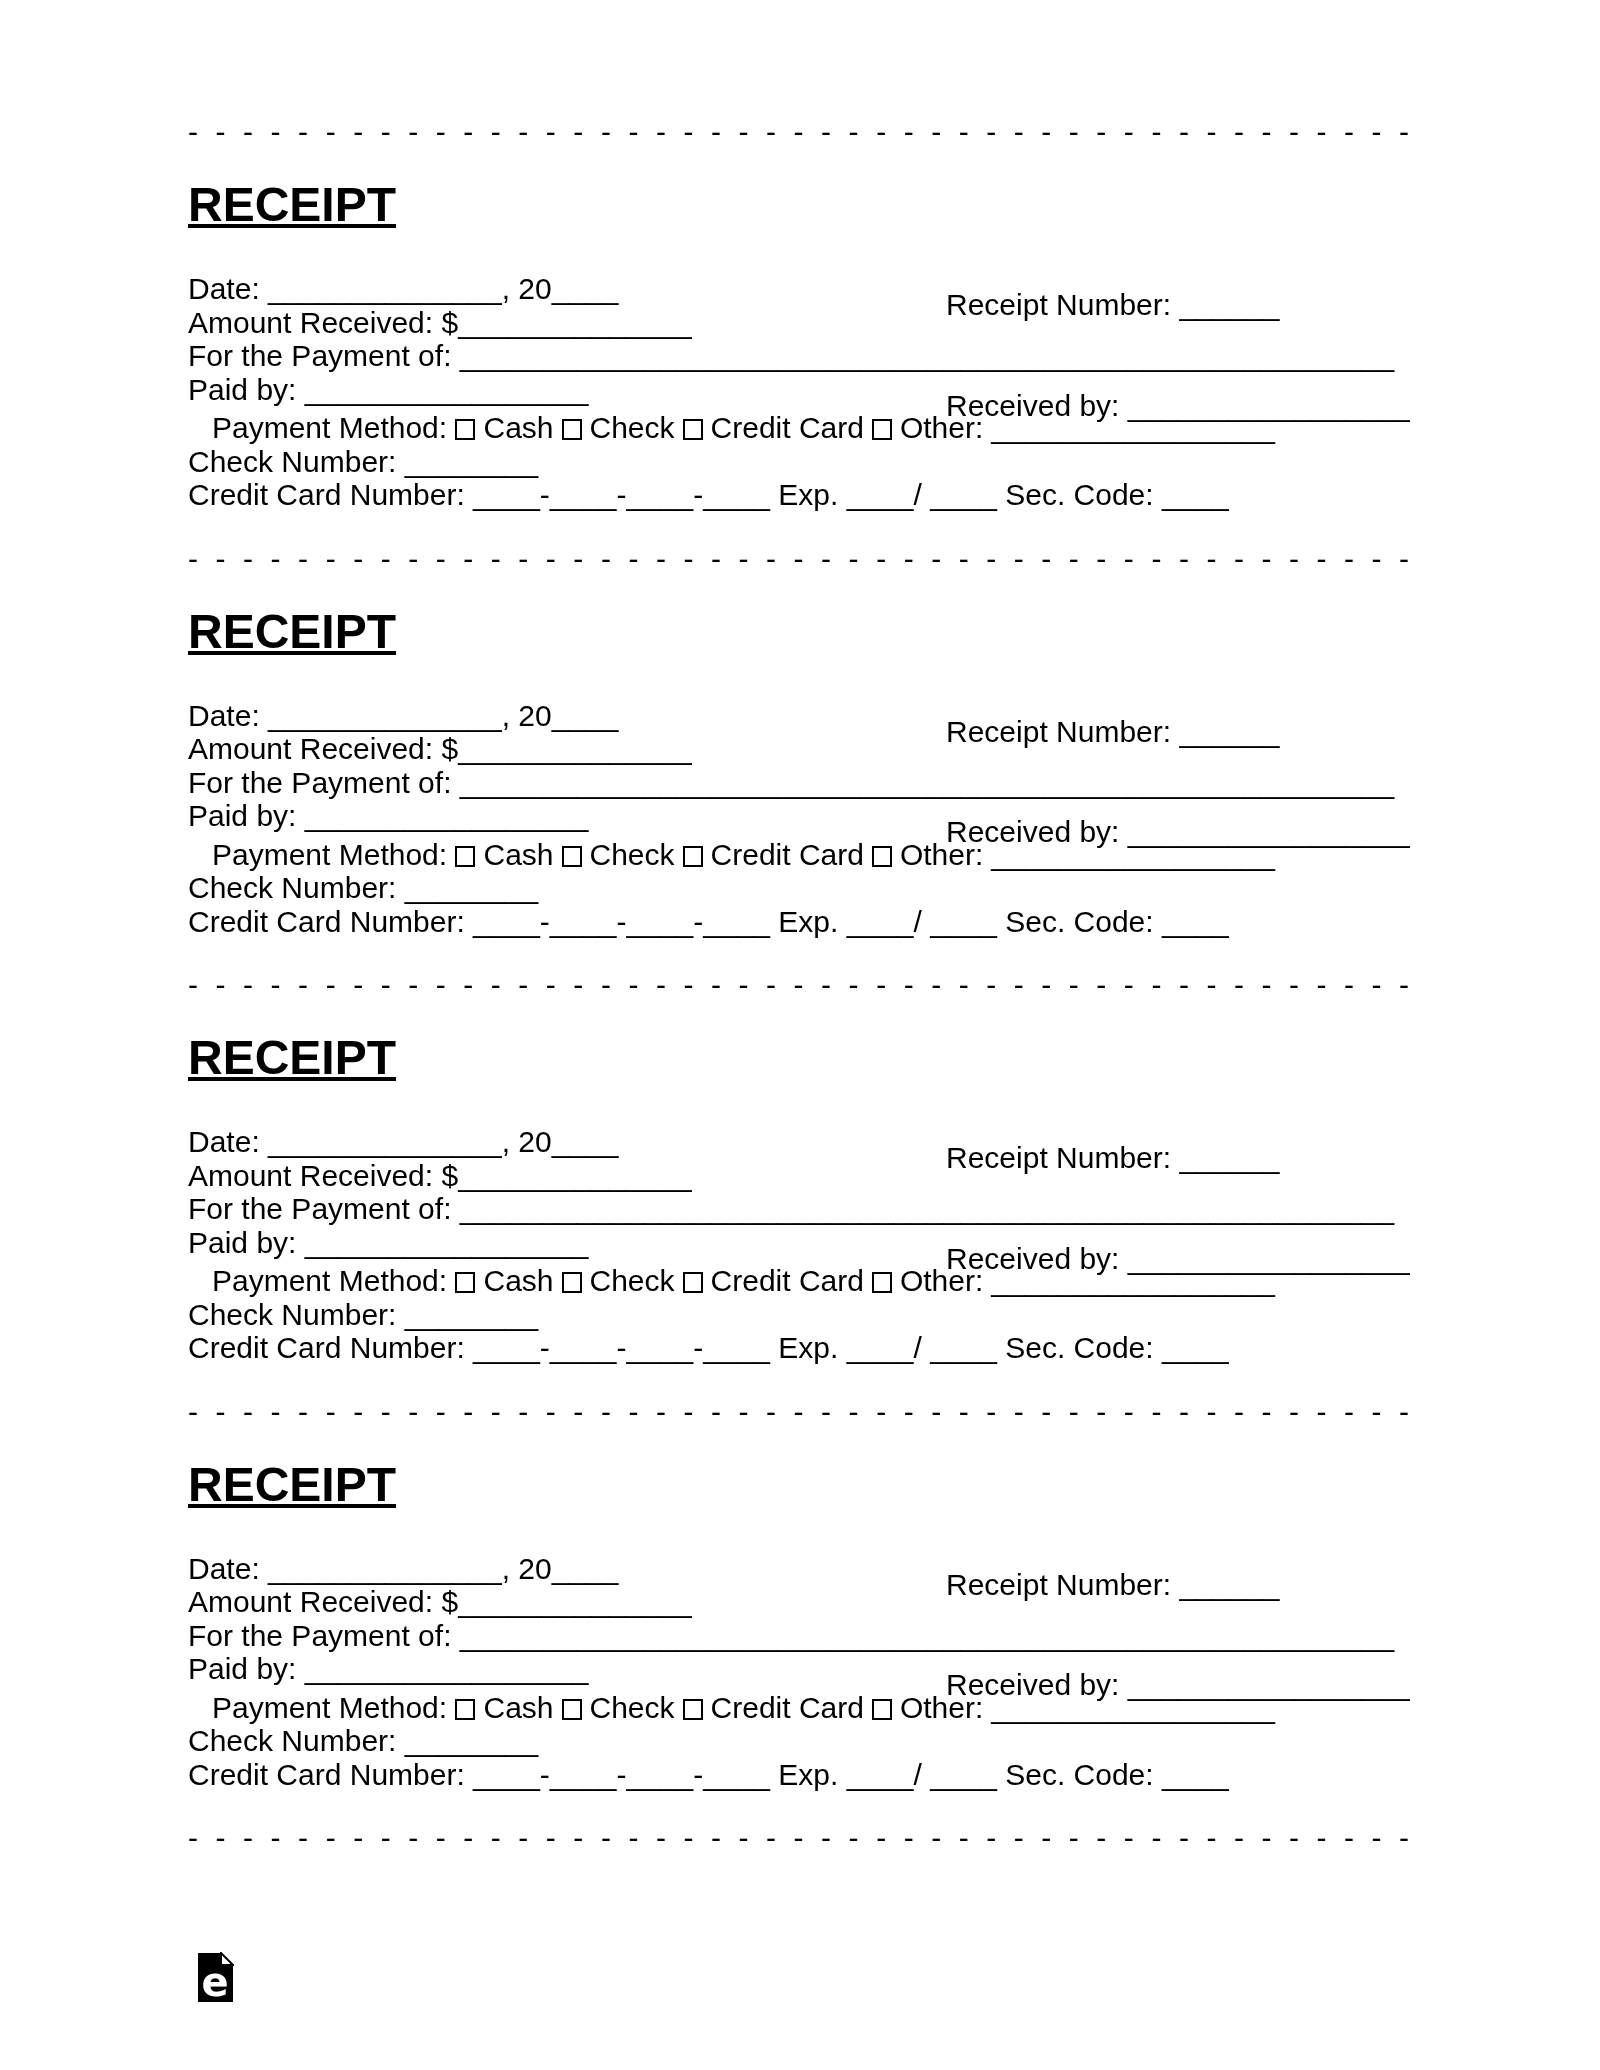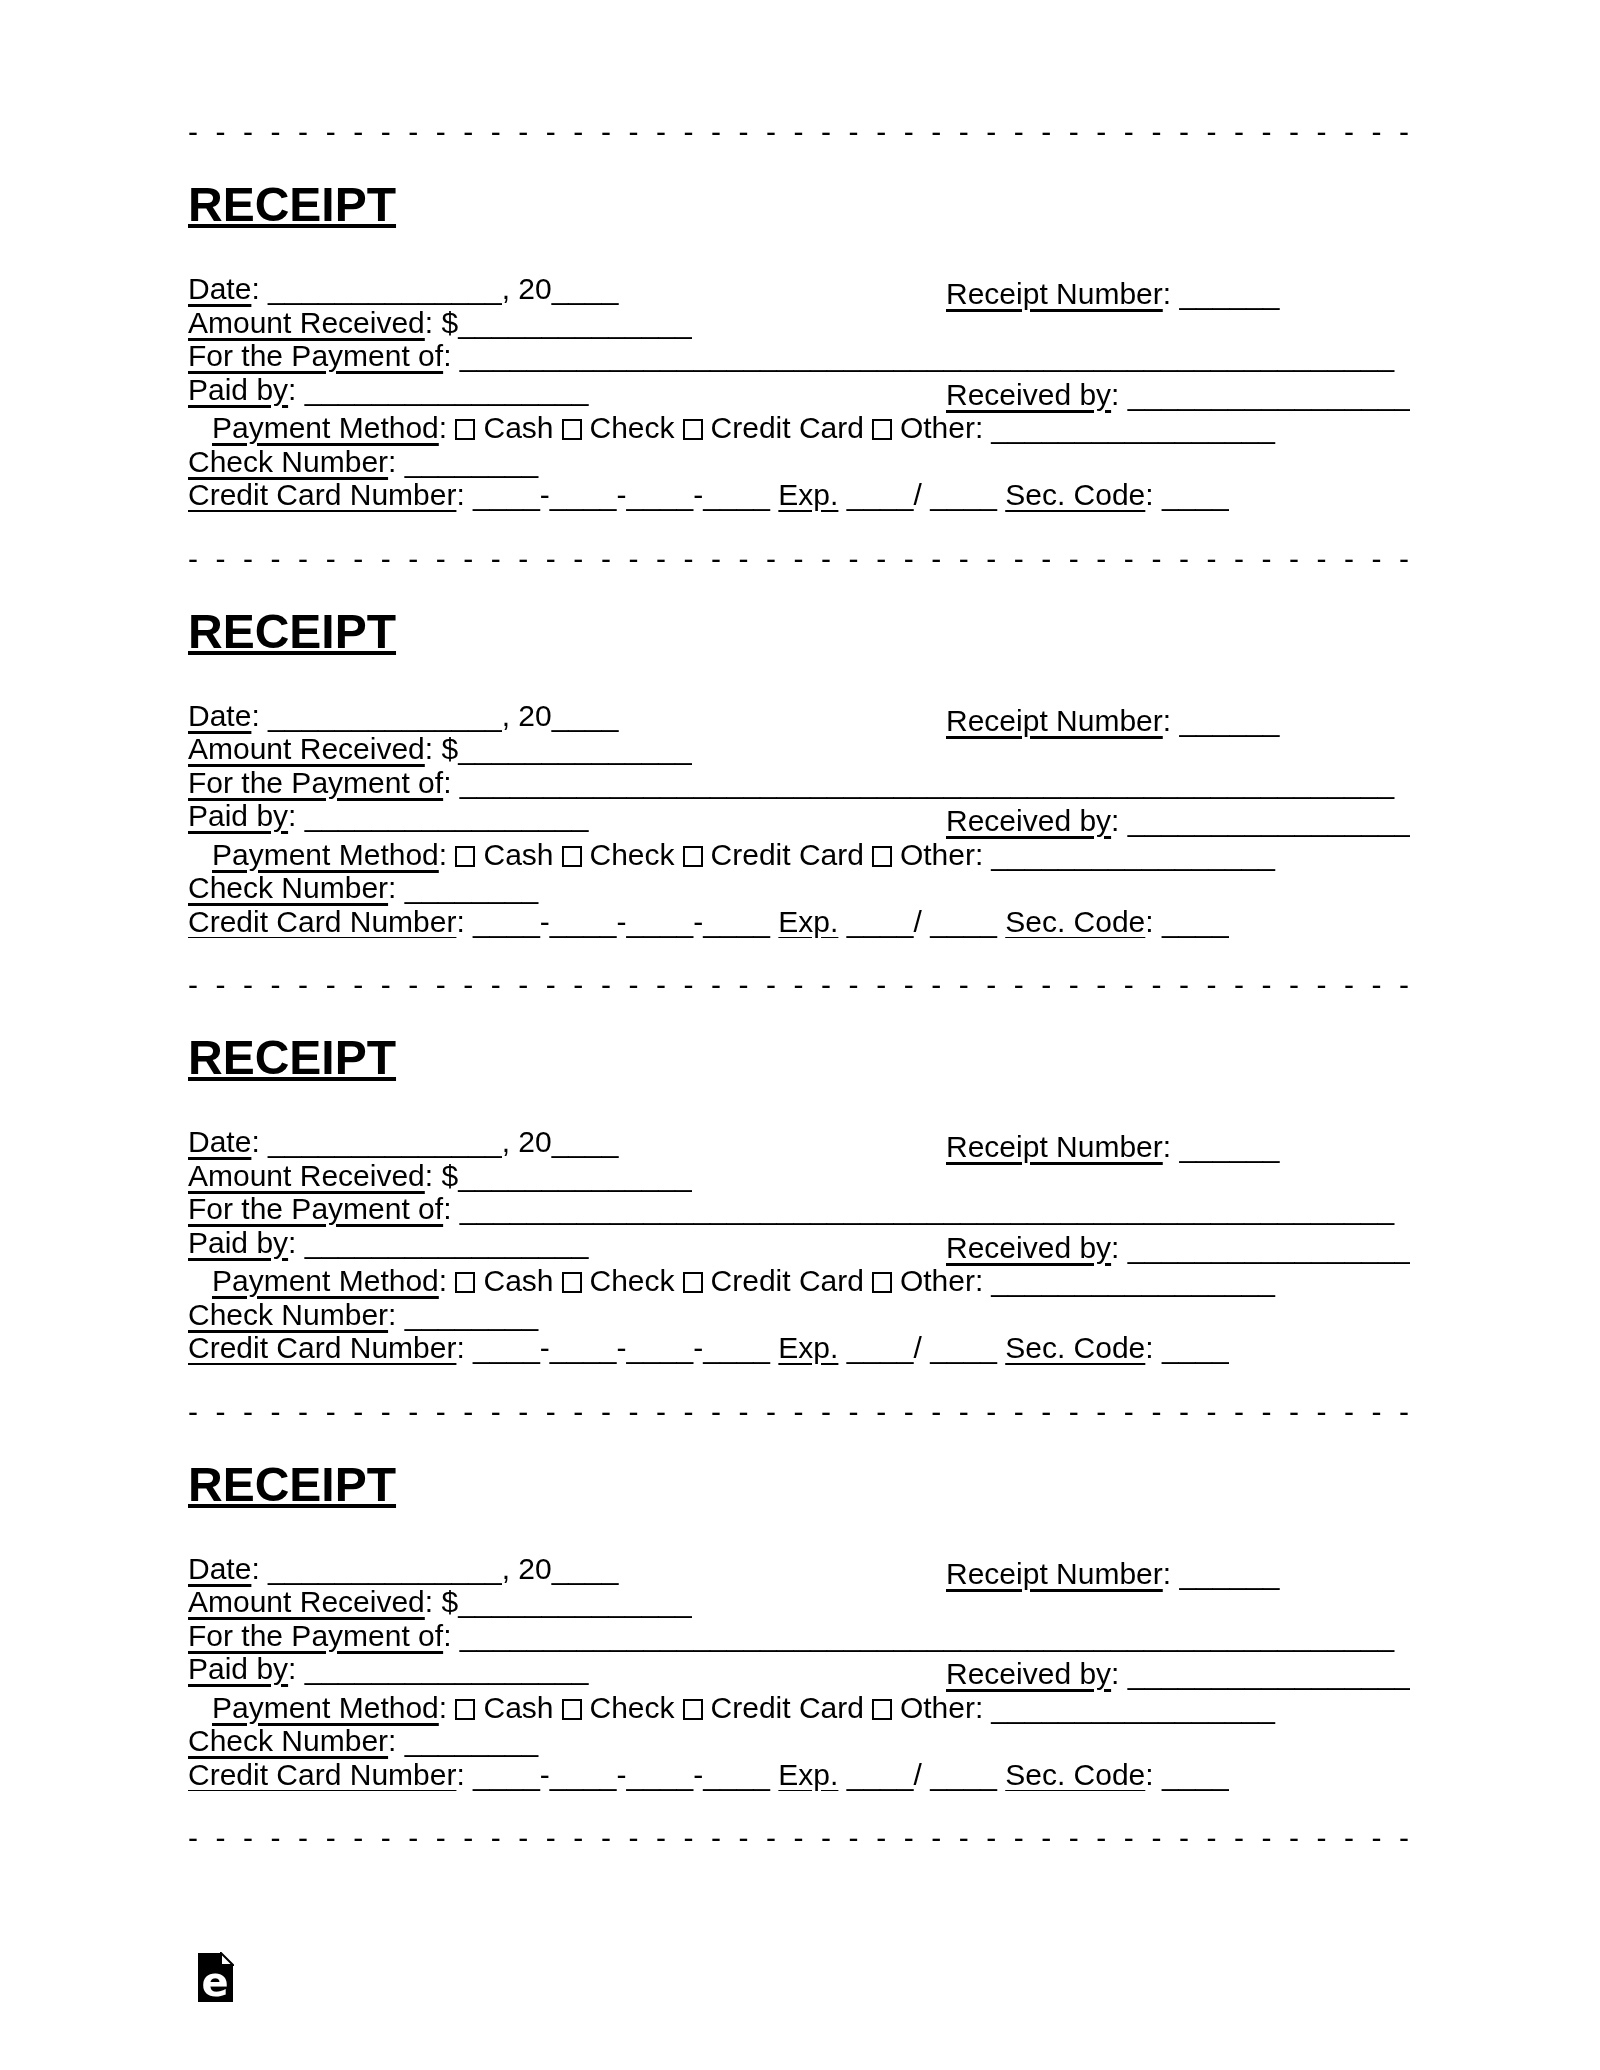--- a/index.html
+++ b/index.html
@@ -43,29 +43,28 @@
     margin-top:43px;
     font-size:30px;
     line-height:33.5px;
   }
   .row{
     position:relative;
     white-space:pre;
   }
   .row.gap{margin-top:5px;margin-left:24px;}
   .u{
-    text-decoration:underline;
     text-decoration-thickness:2.6px;
     text-underline-offset:5px;
     text-align:right;
   }
   .right{
     position:absolute;
     left:758px;
-    top:5px;
+    top:16px;
   }
   .cb{
     display:inline-block;
     width:16px;
     height:17px;
     border:2.6px solid #000;
     margin-right:8px;
     vertical-align:-2px;
   }
   .opt{margin-right:8px;}

